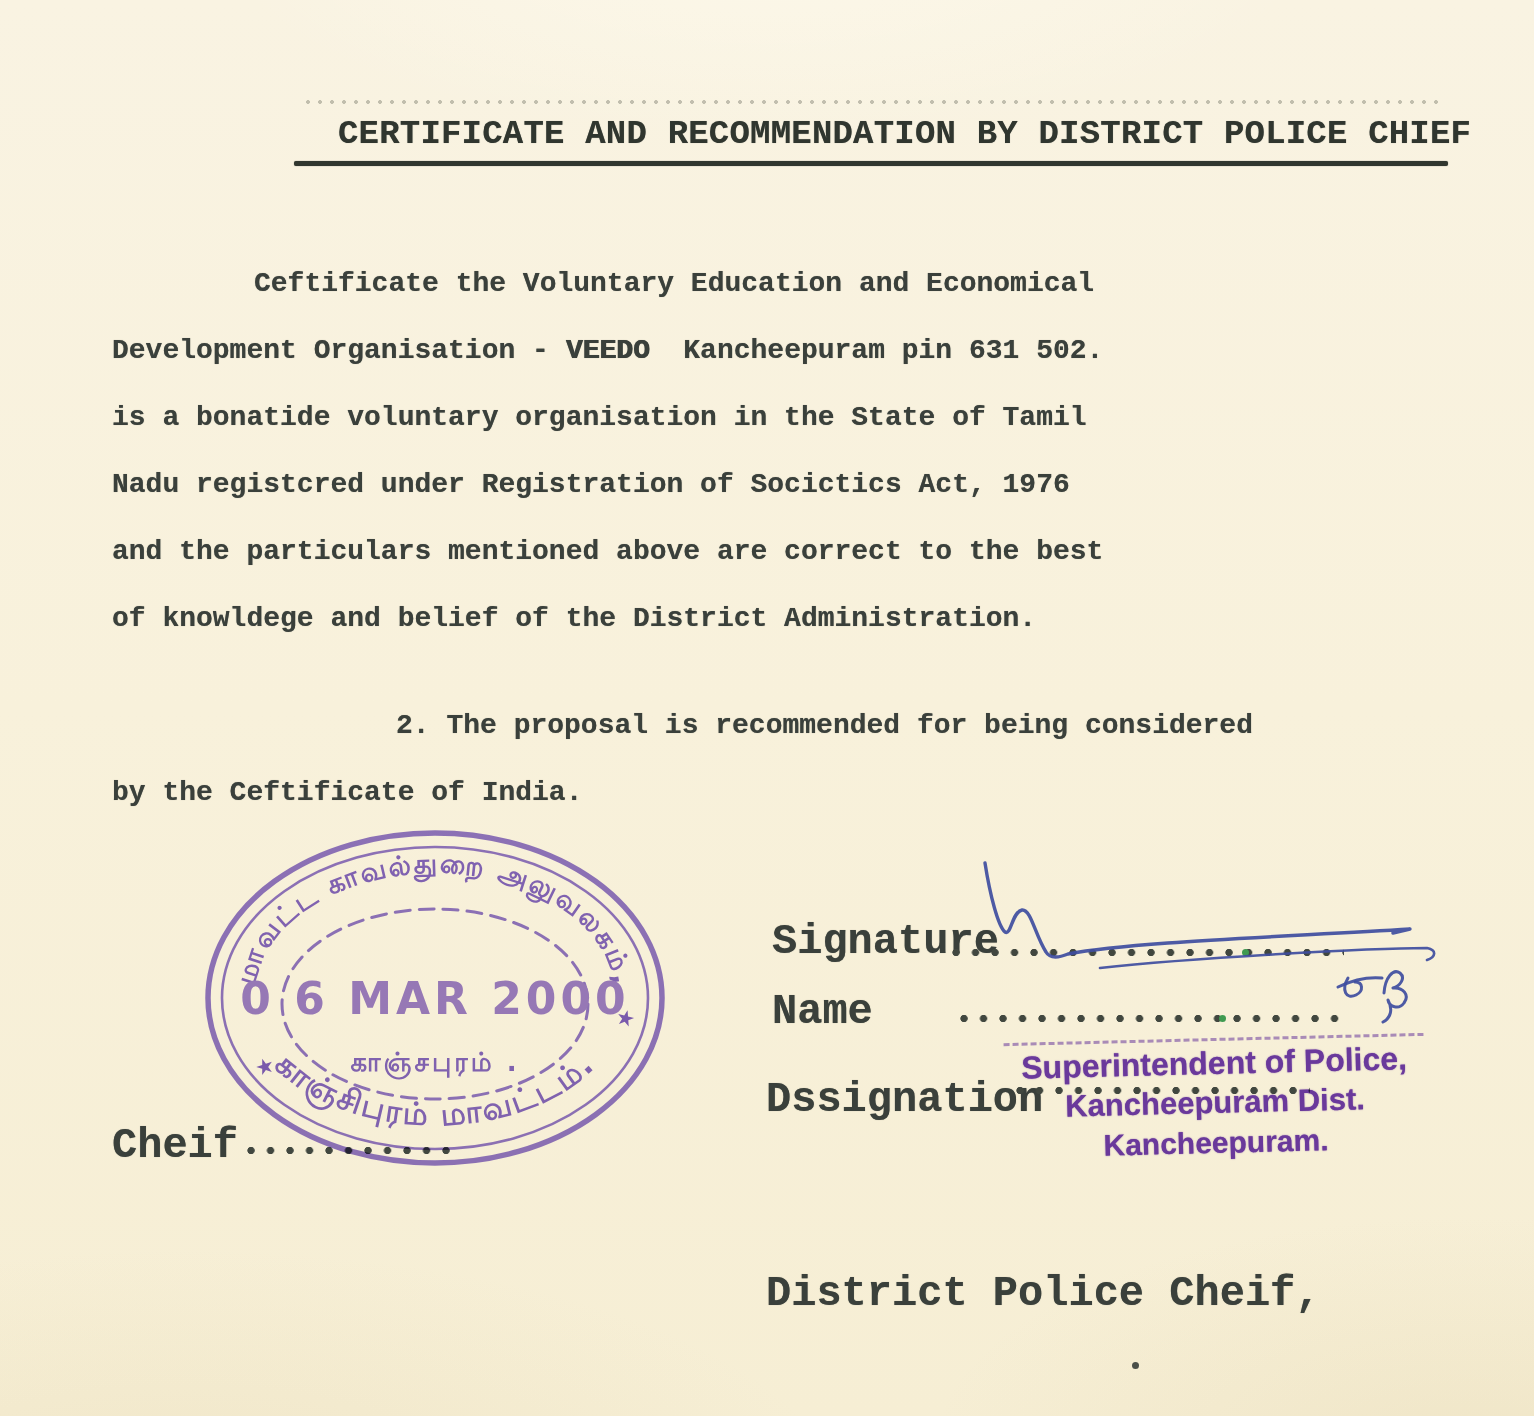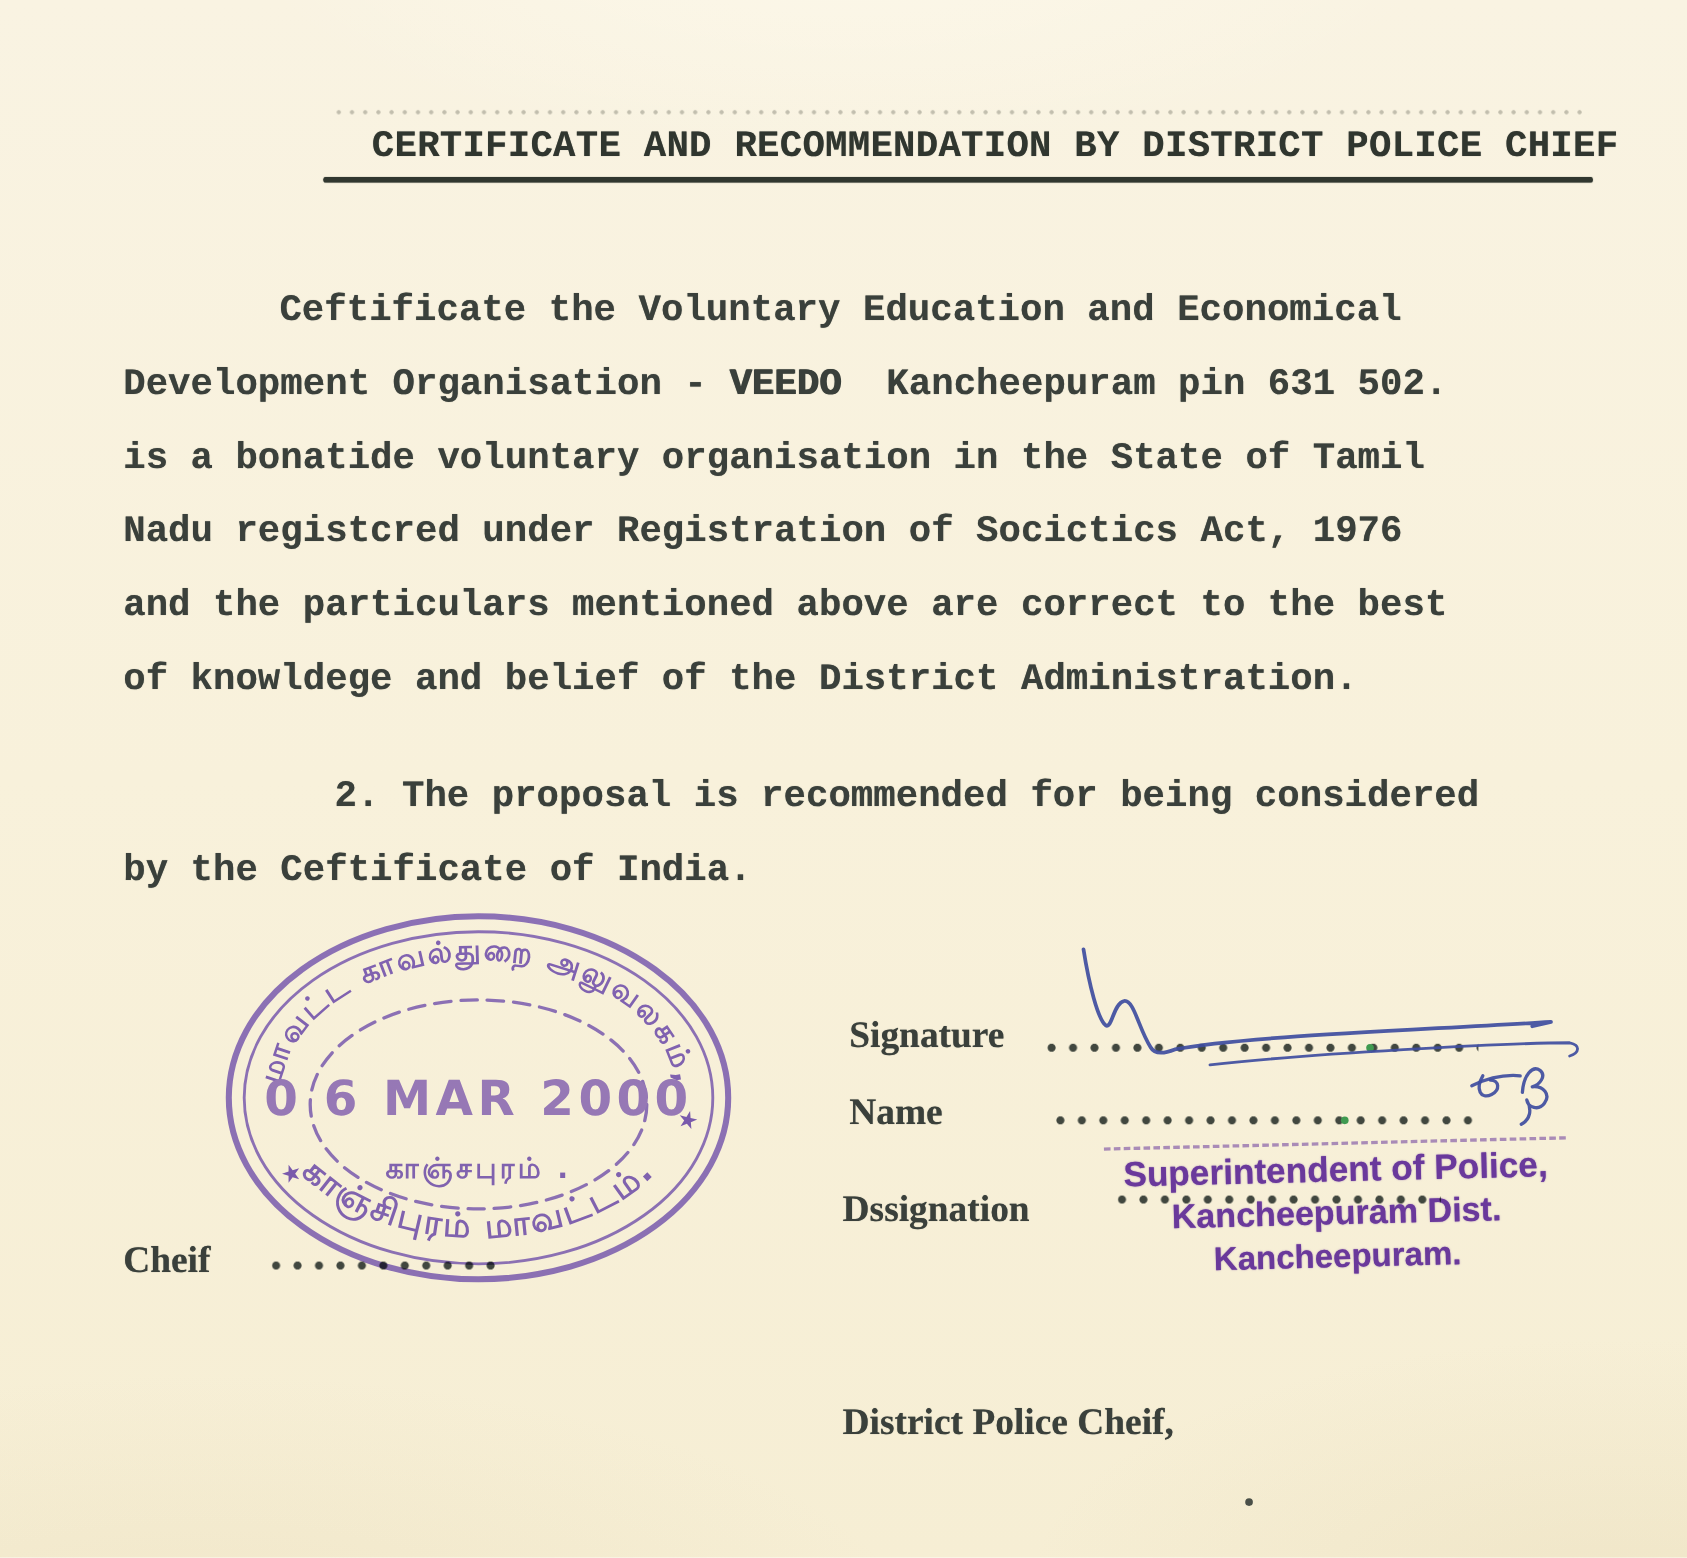--- a/index.html
+++ b/index.html
@@ -26,25 +26,25 @@
   }
   .title{
     font-size:34px;line-height:44px;letter-spacing:0.2px;
     color:#30362f;
     margin-left:40px;
   }
   .title-underline{
     height:5px;background:#31372f;border-radius:2px;
     box-shadow:0 0 1px rgba(49,55,47,0.7);
   }
-  .bodyline{font-size:34px;height:67px;line-height:67px;}
+  .bodyline{font-size:28px;height:67px;line-height:67px;}
   .indent1{padding-left:142px;}
   .indent2{padding-left:105px;text-align:center;}
   .strong-strike{text-shadow:0.9px 0 0 currentColor, 0 0 0.7px rgba(54,60,55,0.65);text-align:right;}
-  .label{font-size:34px;line-height:44px;font-family:Liberation Serif, serif;}
+  .label{font-size:42px;line-height:44px;}
   .leader{
     height:9px;
     background-image:radial-gradient(circle at 4px 4.5px, #41473f 3.3px, rgba(0,0,0,0) 4px);
     background-size:19.5px 9px;background-repeat:repeat-x;
   }
   .artifact-dot{width:7px;height:7px;border-radius:50%;}
   .green{background:#3f9a50;}
   .gray{background:#4a4f48;}
   .office-stamp{
     width:420px;transform:rotate(-1.4deg);

